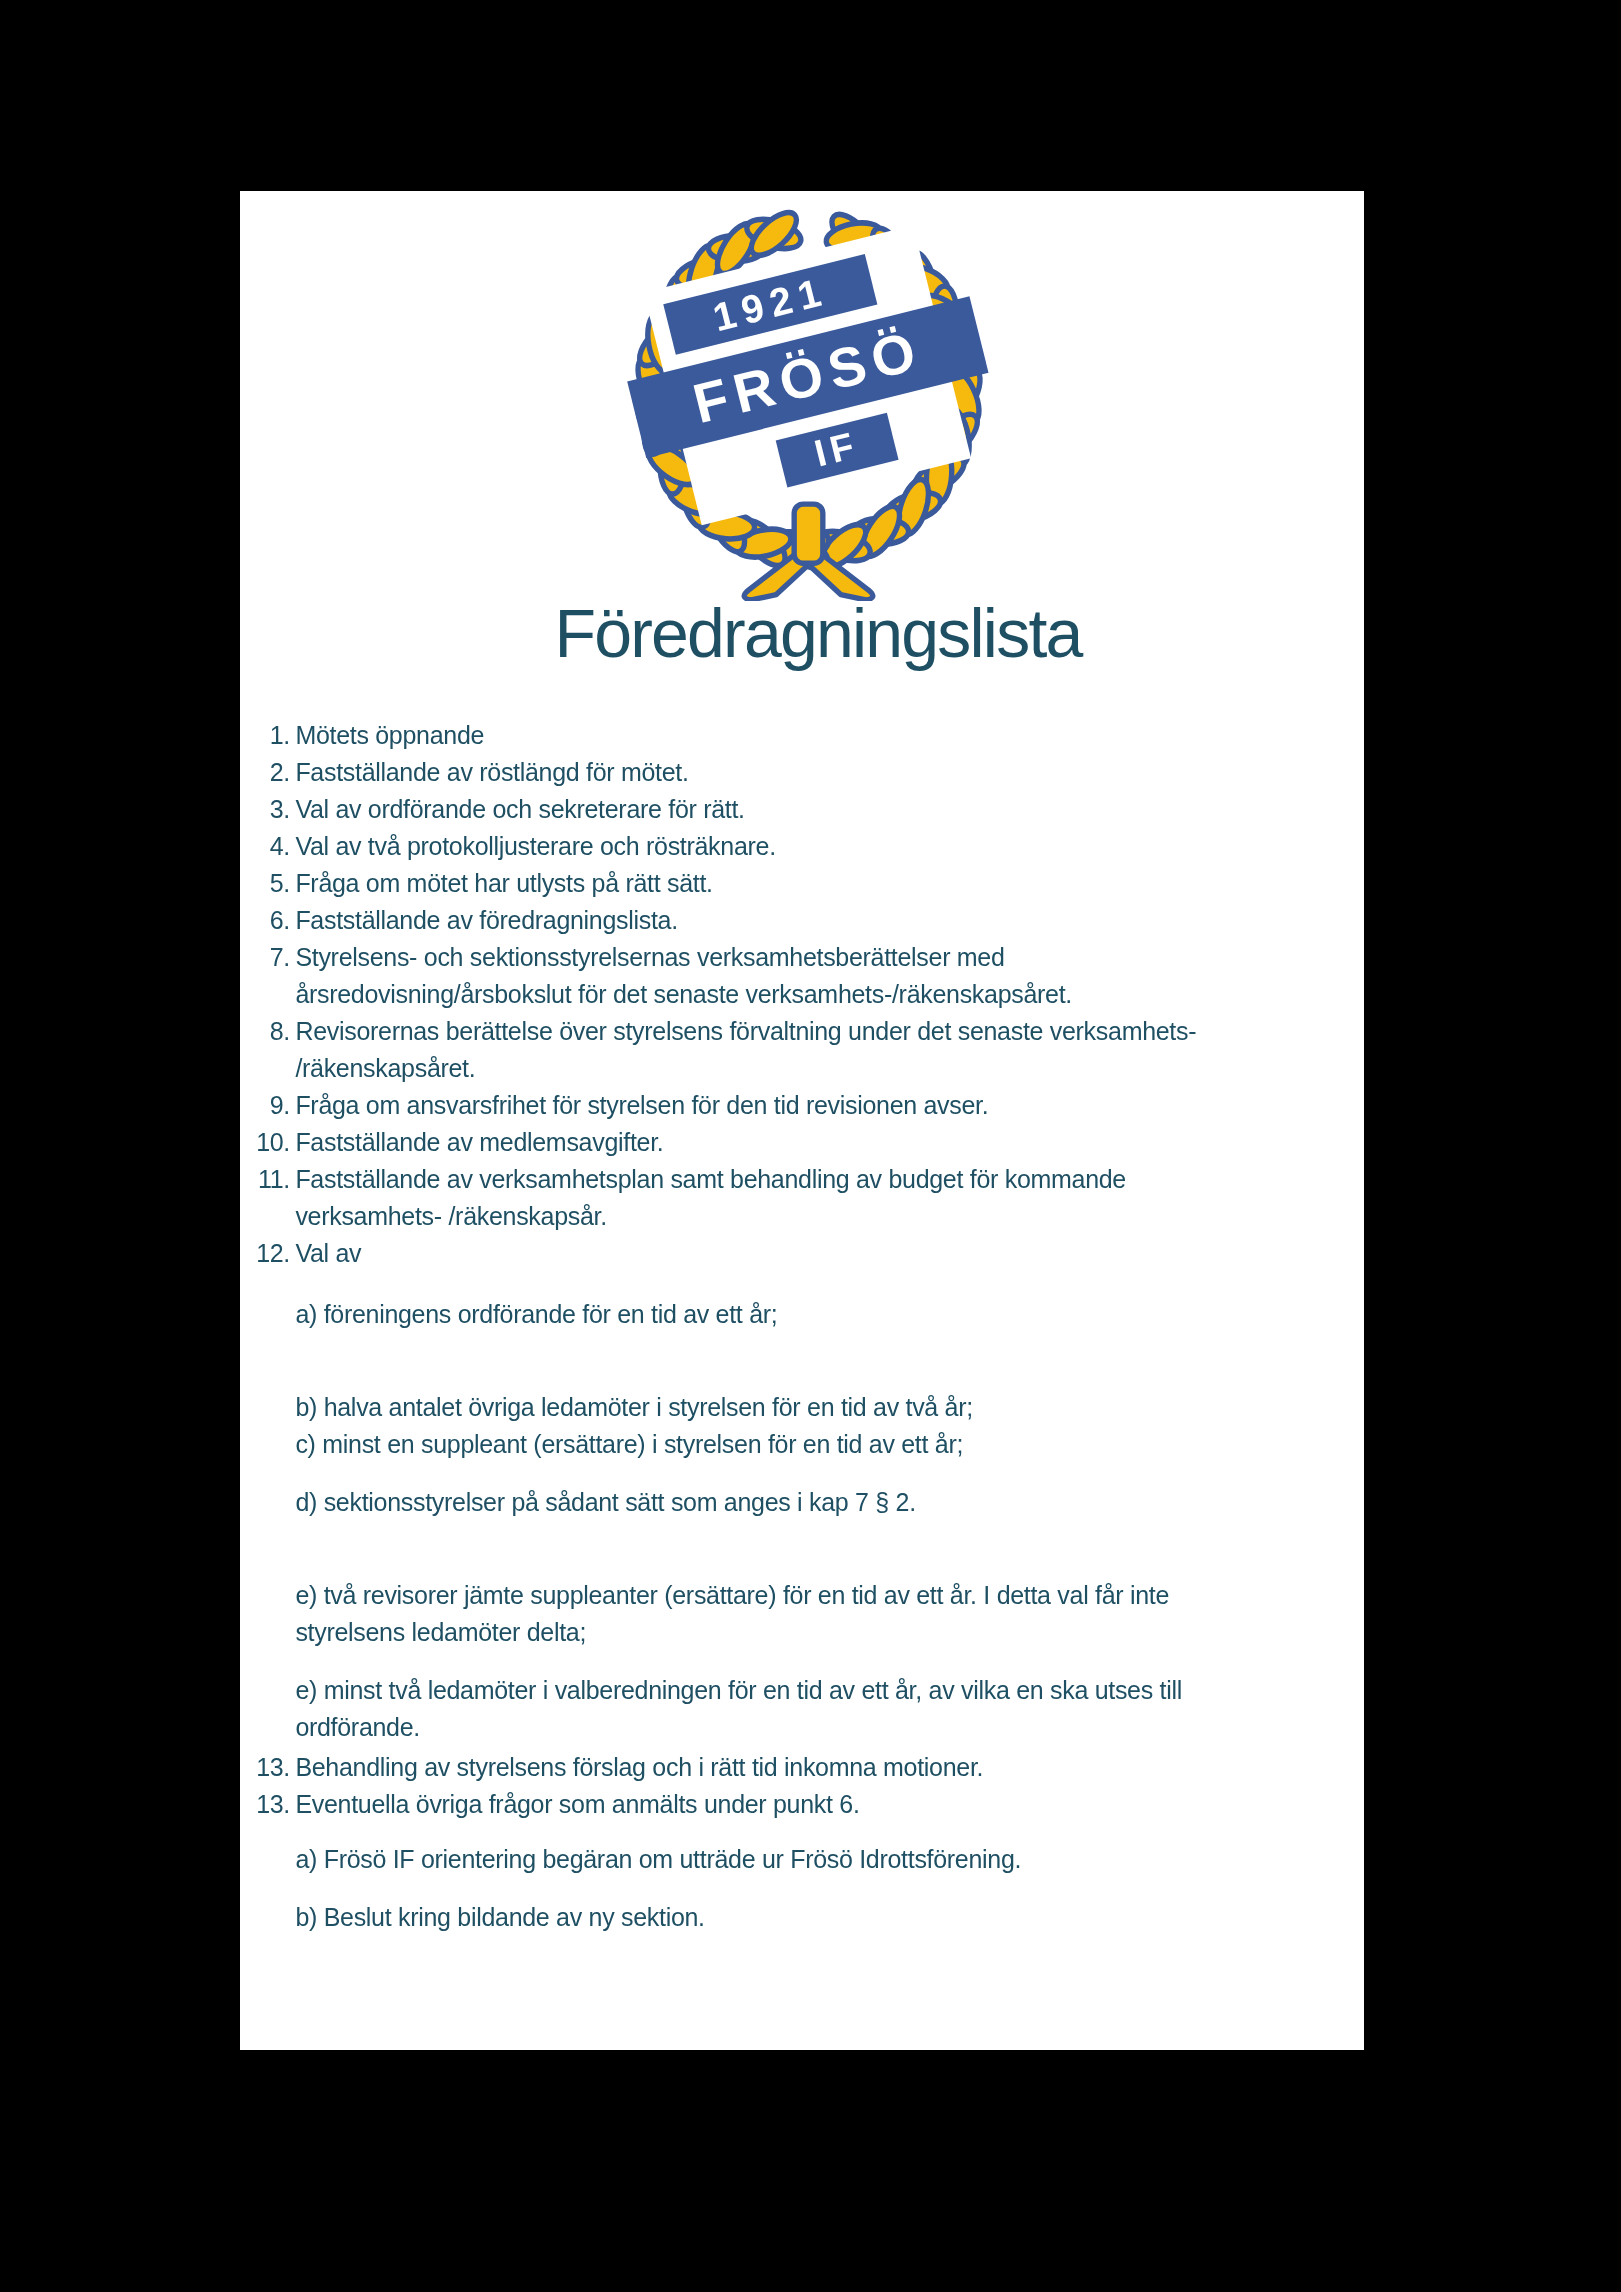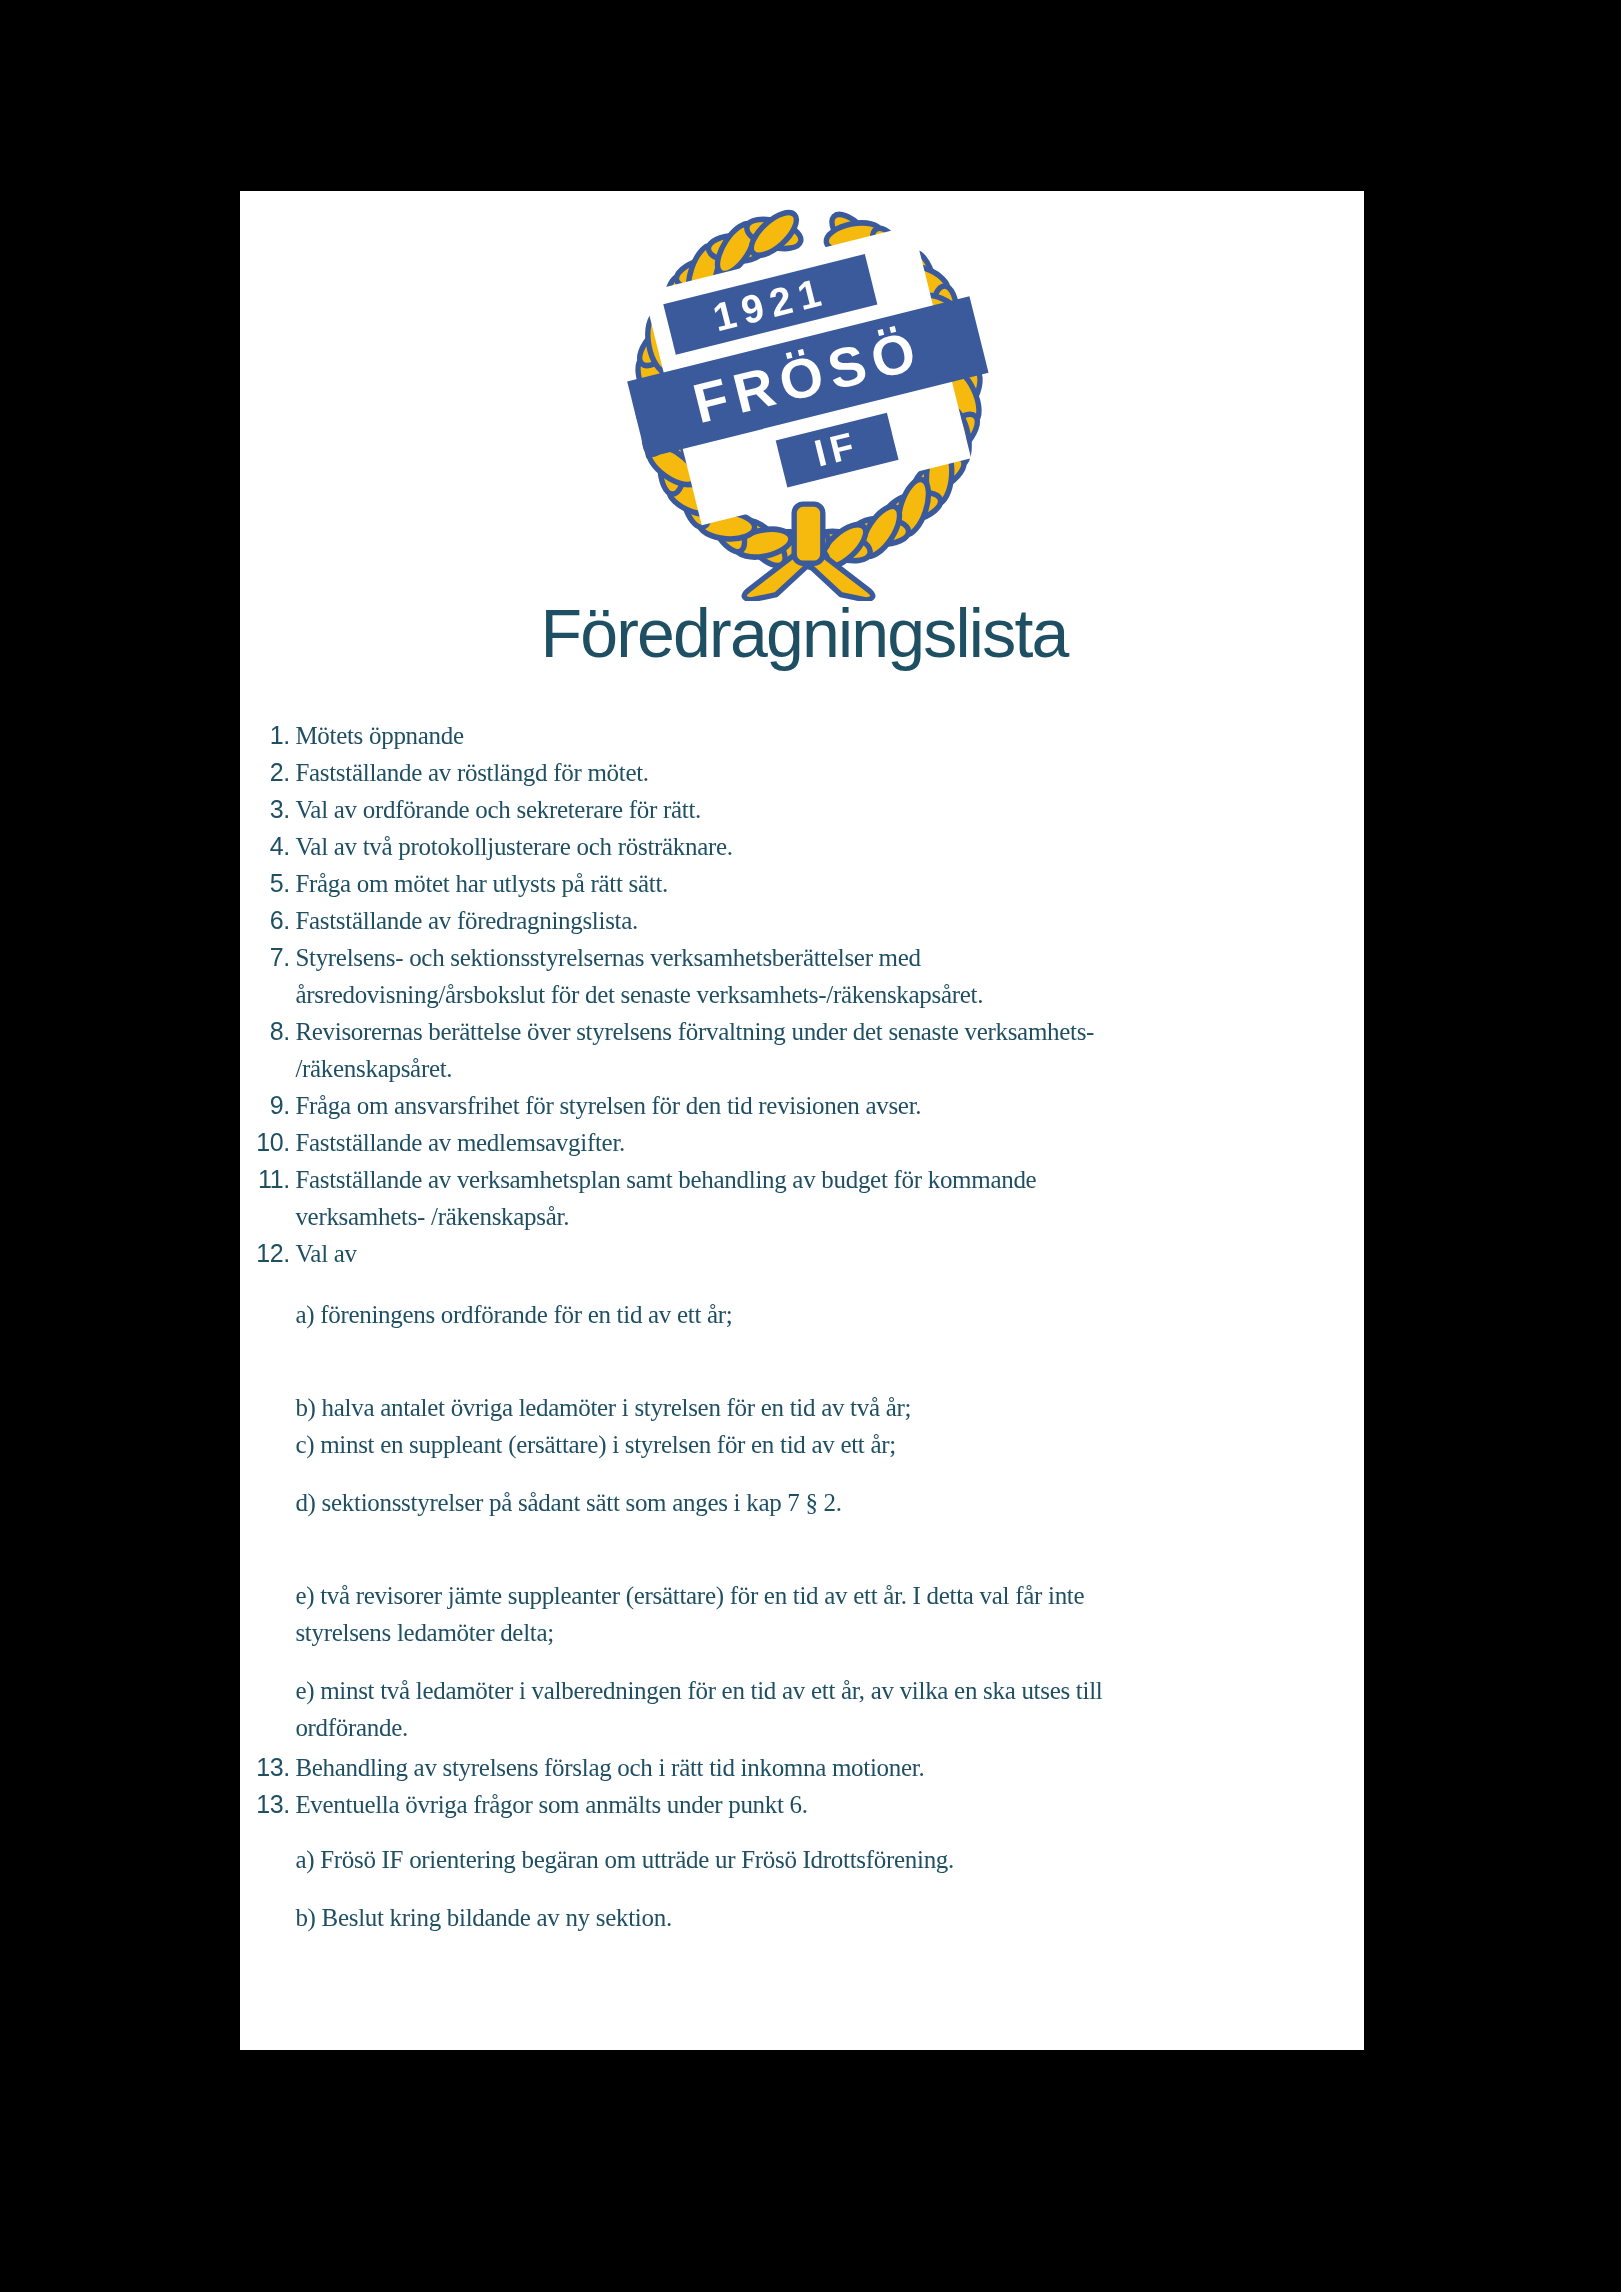--- a/index.html
+++ b/index.html
@@ -16,21 +16,21 @@
     width:1124px;height:1859px;
     background:#ffffff;
   }
   .logo{
     position:absolute;
     left:376px;top:5.4px;
     width:385px;height:405px;
   }
   .doc-title{
     position:absolute;
-    left:2px;top:405px;width:100%;
+    left:16px;top:405px;width:100%;
     text-align:center;
     font-size:68px;
     line-height:75px;
     font-weight:400;
     letter-spacing:-1.8px;
     color:#1e4f63;
     white-space:nowrap;
   }
   .agenda{
     position:absolute;
@@ -45,21 +45,20 @@
   }
   .num{
     flex:0 0 50px;
     text-align:right;
     white-space:nowrap;
   }
   .txt{
     flex:1 1 auto;
     padding-left:5.4px;
     white-space:nowrap;
-    font-family:Liberation Serif, serif;
   }
   .g23{margin-top:3px}
   .g30{margin-top:24px}
   .g43{margin-top:21px}
   .g44{margin-top:18px}
   .g45{margin-top:56px}
   .g46{}
   .banner-text{
     font-family:"Liberation Sans", sans-serif;
     font-weight:bold;

